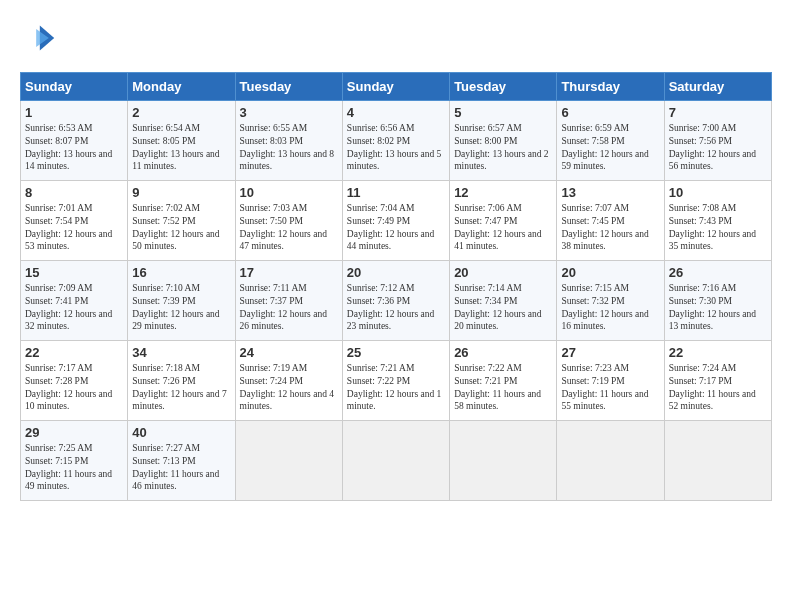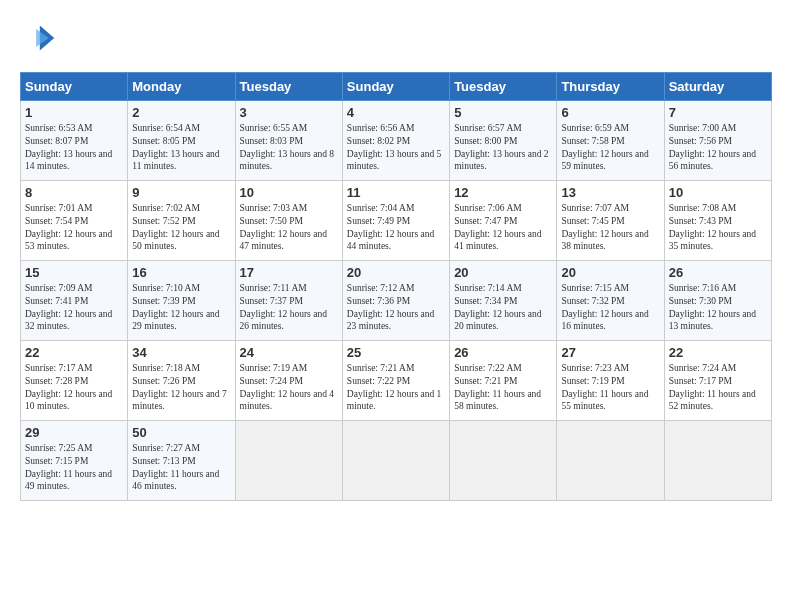--- a/index.html
+++ b/index.html
@@ -241,21 +241,21 @@
           <span class="day-num">22</span>
           <div class="day-info">Sunrise: 7:24 AM<br>Sunset: 7:17 PM<br>Daylight: 11 hours and 52 minutes.</div>
         </td>
       </tr>
       <tr>
         <td>
           <span class="day-num">29</span>
           <div class="day-info">Sunrise: 7:25 AM<br>Sunset: 7:15 PM<br>Daylight: 11 hours and 49 minutes.</div>
         </td>
         <td>
-          <span class="day-num">50</span>
+          <span class="day-num">40</span>
           <div class="day-info">Sunrise: 7:27 AM<br>Sunset: 7:13 PM<br>Daylight: 11 hours and 46 minutes.</div>
         </td>
         <td class="empty"></td>
         <td class="empty"></td>
         <td class="empty"></td>
         <td class="empty"></td>
         <td class="empty"></td>
       </tr>
     </tbody>
 </table>

